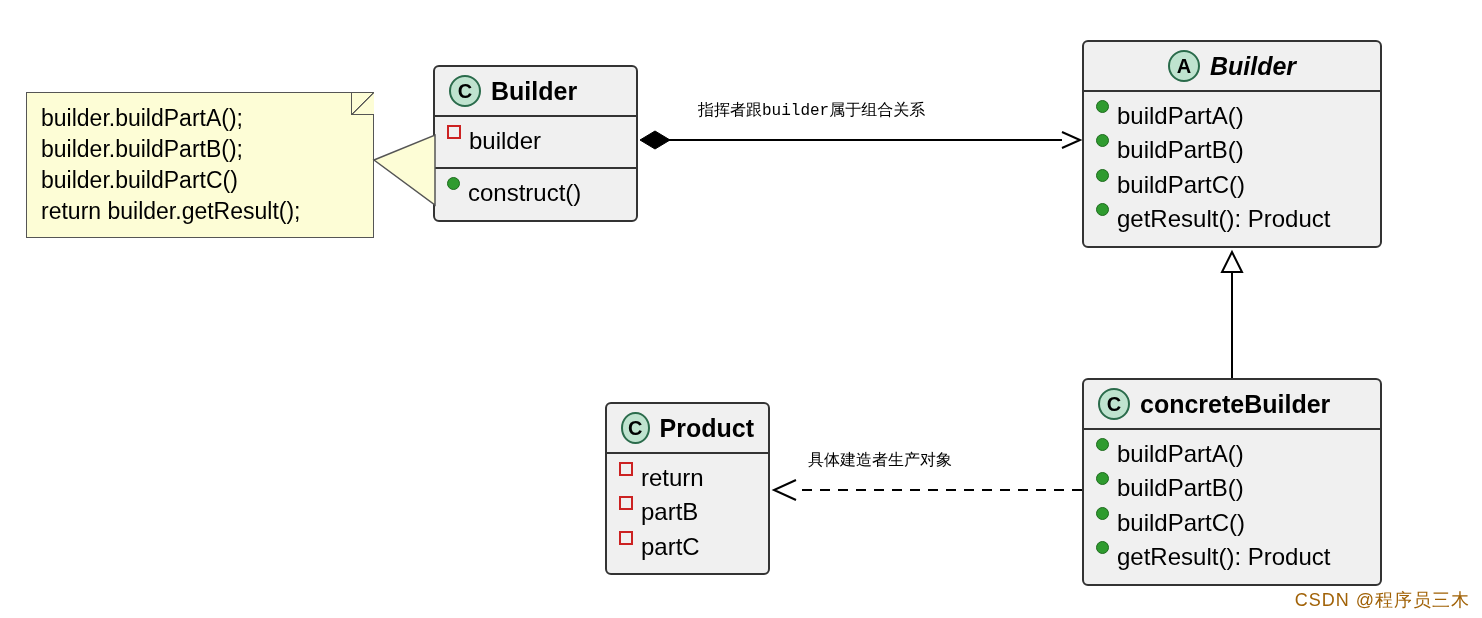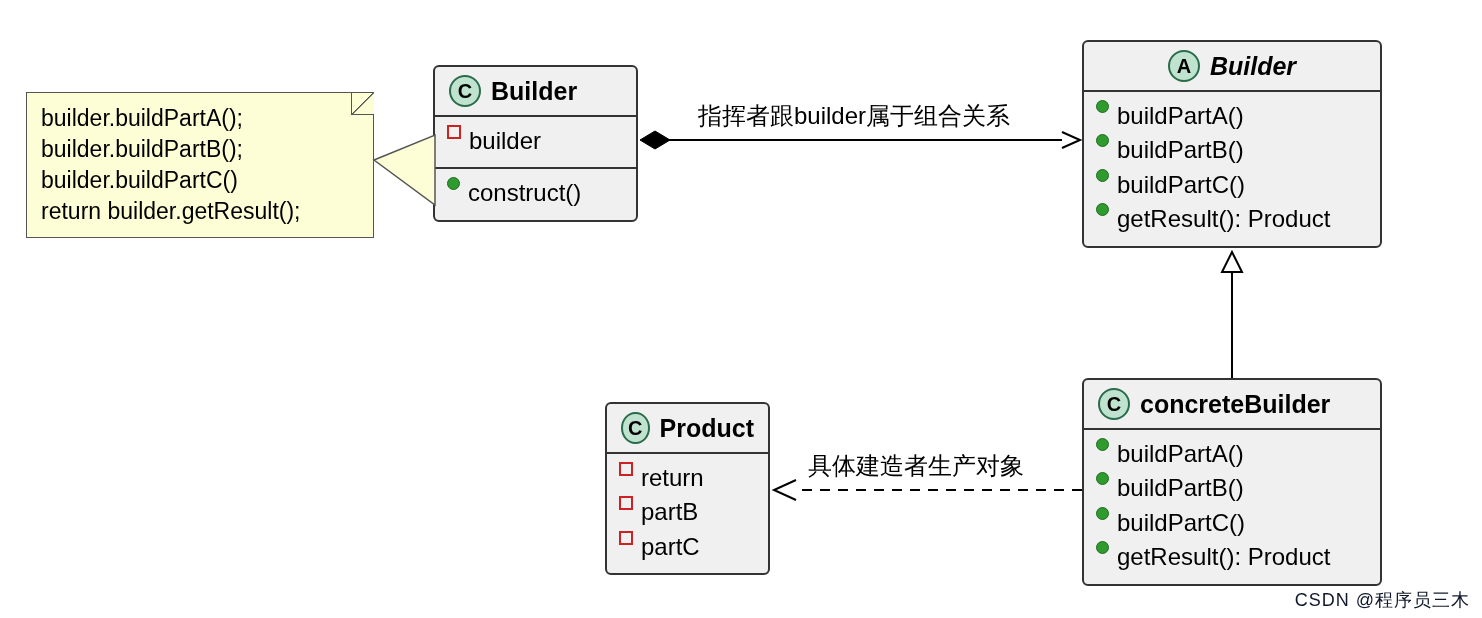--- a/index.html
+++ b/index.html
@@ -56,26 +56,27 @@
     padding:10px 14px;
     font-size:23px;line-height:1.35;
     box-sizing:border-box;
   }
   .note .fold{
     position:absolute;top:-1px;right:-1px;width:22px;height:22px;
     background:linear-gradient(135deg,transparent 49%,#555 50%,#555 52%,#fdfdd6 53%);
     border-left:1.5px solid #555;border-bottom:1.5px solid #555;
   }
   .label{
-    position:absolute;font-size:24px;background:transparent;
+    position:absolute;font-size:16px;background:transparent;
     white-space:nowrap;
+    font-family:Liberation Mono, monospace;
   }
   .watermark{
     position:absolute;right:12px;bottom:6px;
-    font-size:18px;color:#0f172a;letter-spacing:1px;
+    font-size:18px;color:#a16207;letter-spacing:1px;
   }
   svg.overlay{position:absolute;left:0;top:0;pointer-events:none;}
 </style>
 </head>
 <body>
 
 <div class="note" style="left:26px;top:68px;width:348px;margin-top:24px;">
   <div class="fold"></div>
   <div>builder.buildPartA();</div>
   <div>builder.buildPartB();</div>

